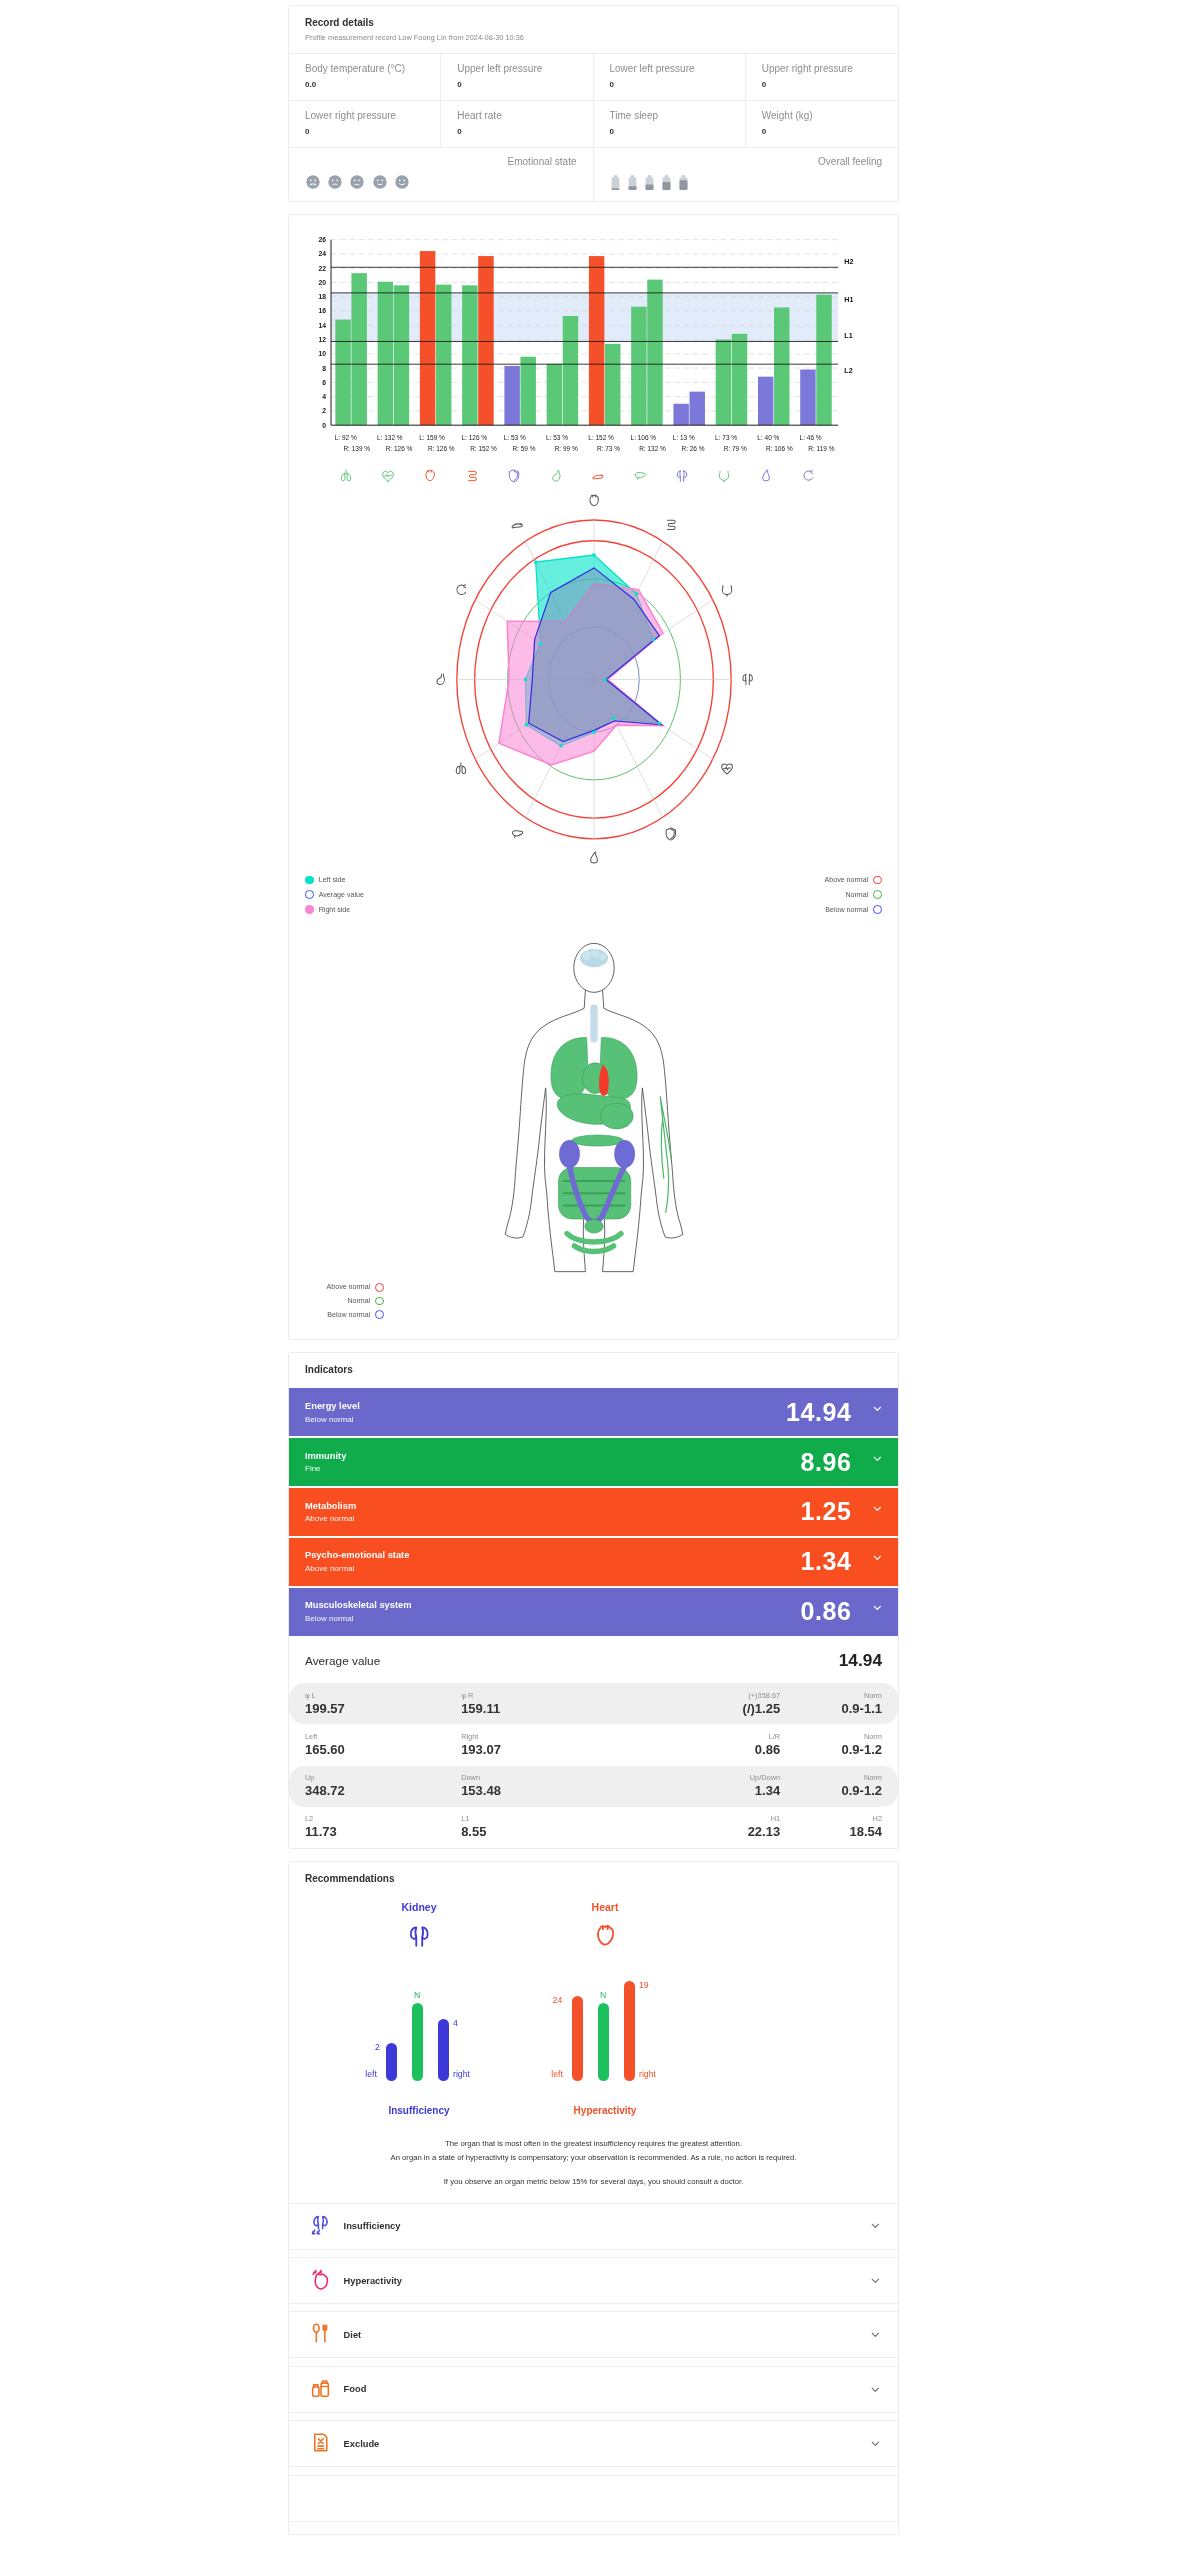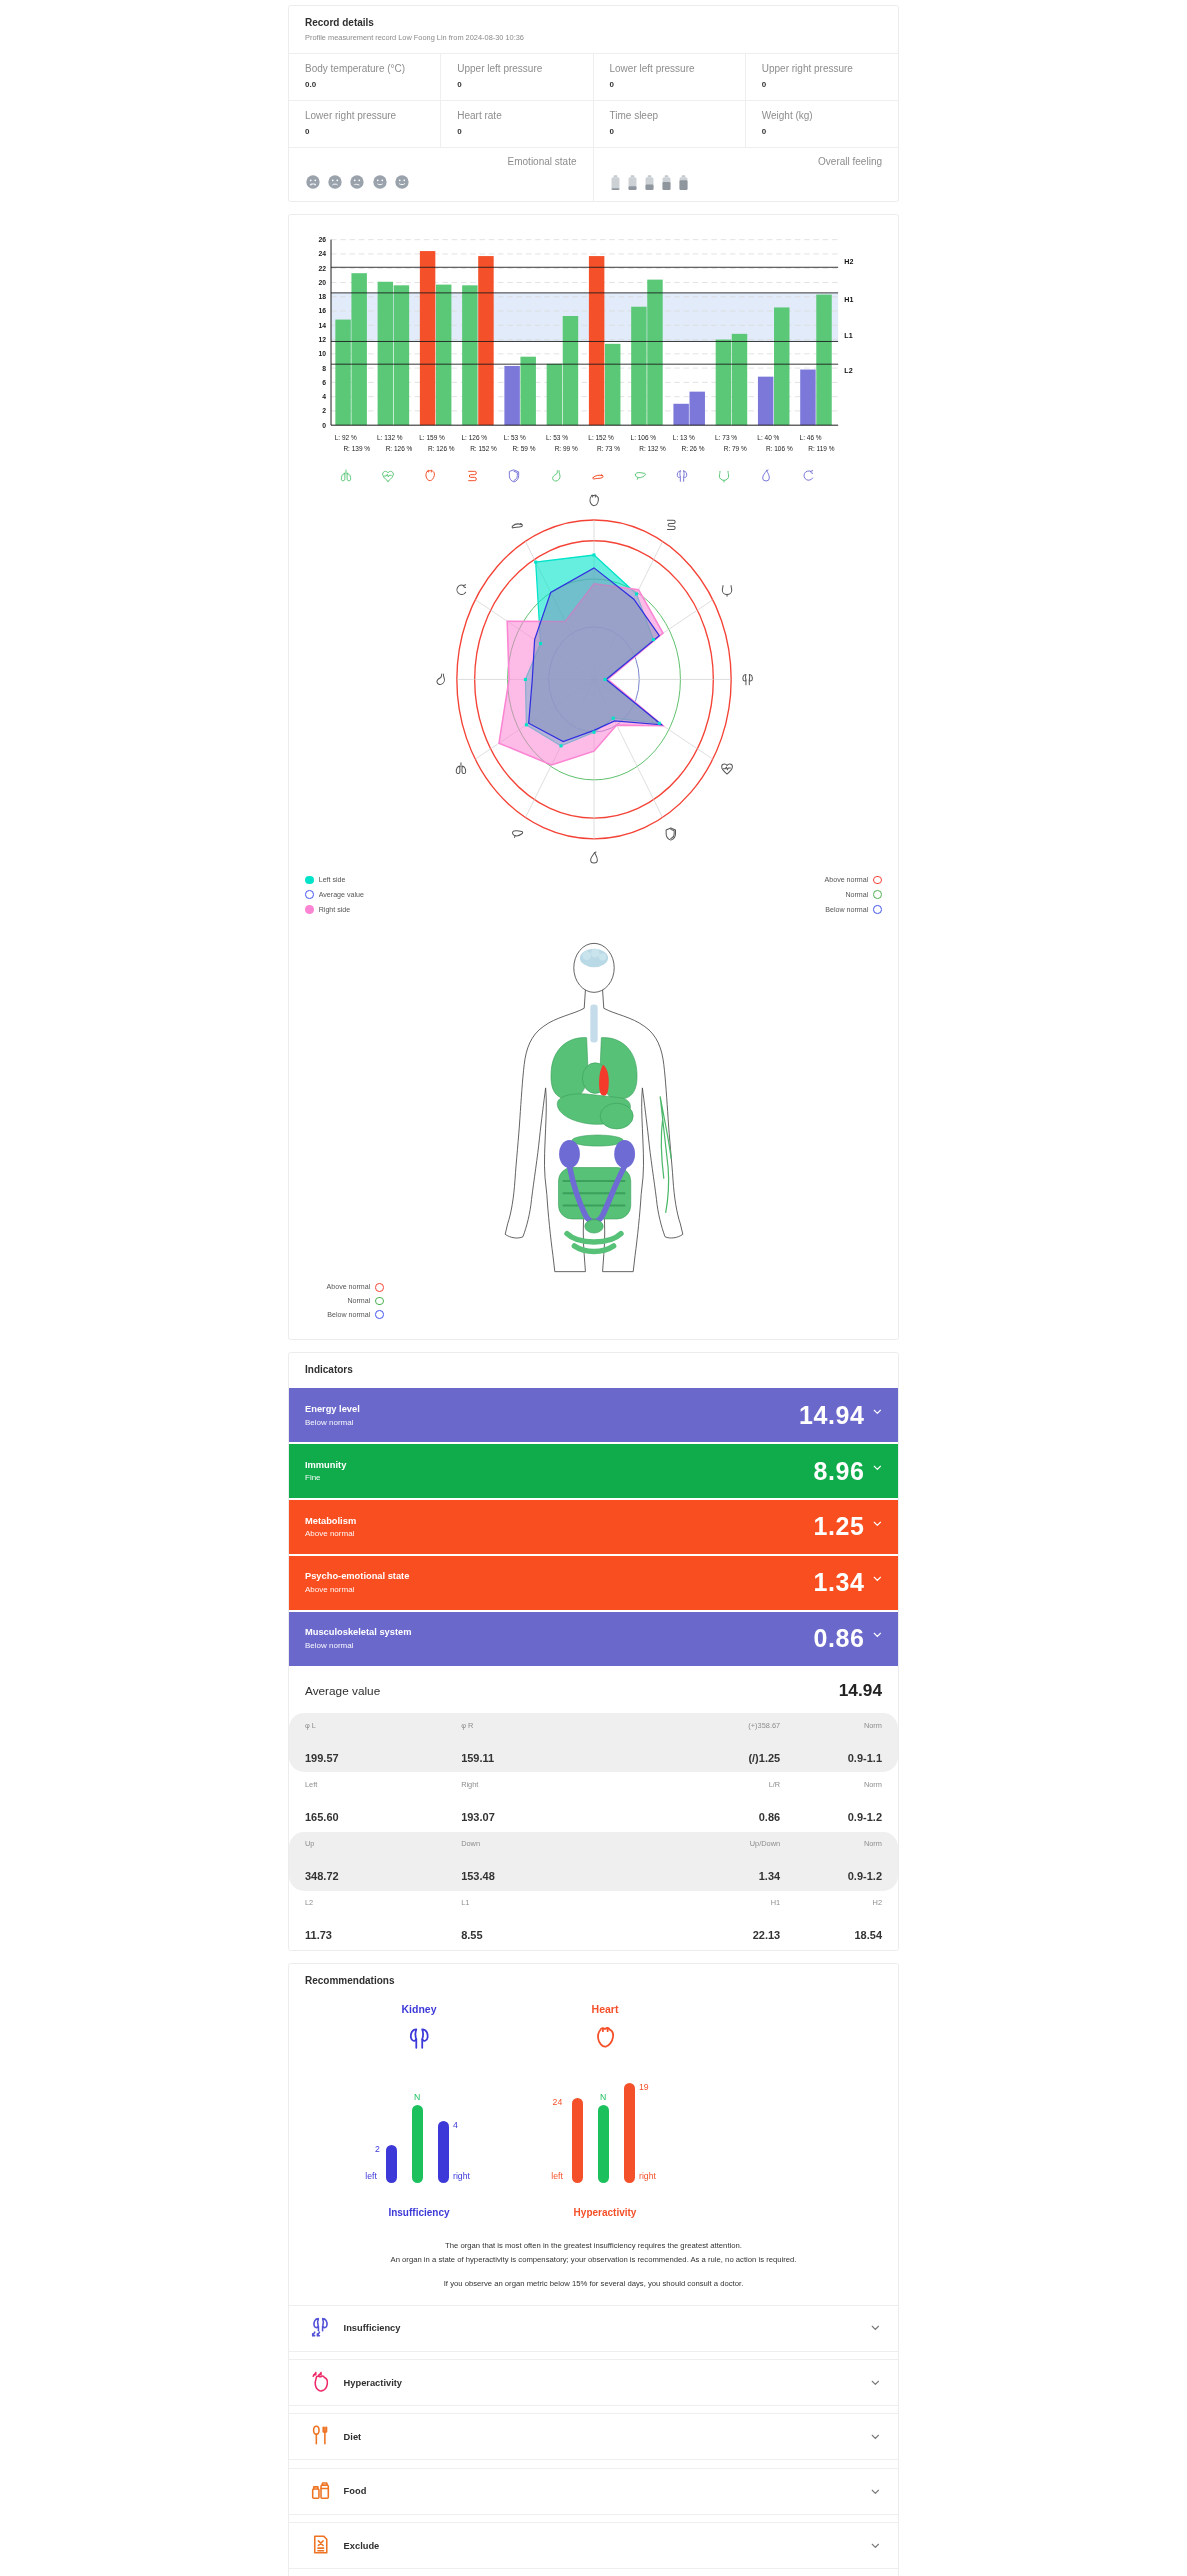--- a/index.html
+++ b/index.html
@@ -29,33 +29,33 @@
   .radar-wrap { display:flex; justify-content:center; padding:6.2px 0 0; }
   .legend-row { display:flex; justify-content:space-between; padding:5px 16px 16px; }
   .lg-item { display:flex; align-items:center; gap:5px; font-size:7.1px; color:#555; margin-bottom:6.2px; }
   .lg-right .lg-item { justify-content:flex-end; }
   .dot { width:8.7px; height:8.7px; border-radius:50%; display:inline-block; }
   .body-wrap { display:flex; justify-content:center; }
   .legend-bottom { padding:3.7px 16px 15px; }
   .legend-bottom .lg-item { justify-content:flex-end; width:79px; margin-bottom:5px; }
 
   
-  .ind-bar { display:flex; align-items:center; padding:0 16px; height:54px; margin:1.9px 0; color:#fff; }
+  .ind-bar { display:flex; align-items:center; padding:0 16px; height:48px; margin:1.9px 0; color:#fff;gap:13px; }
   .ind-left { flex:1; }
   .ind-name { font-size:9.3px; font-weight:bold; }
   .ind-status { font-size:8px; margin-top:3.7px; opacity:.95; }
   .ind-value { font-size:25px; font-weight:bold; letter-spacing:0.6px; }
   .ind-chev { margin-left:8.7px; margin-top:-8.7px; }
   .avg-row { display:flex; align-items:center; justify-content:space-between; padding:12.4px 16px; }
   .avg-label { font-size:11.8px; color:#2f2f2f; }
   .avg-value { font-size:17.3px; font-weight:bold; color:#222; }
   .mt-row { display:grid; grid-template-columns:1.15fr 1.35fr 1fr 0.75fr; padding:7.4px 16px 8.7px;border-radius:15px; }
   .mt-row.alt { background:#efefef; }
   .mt-cell .f-label { font-size:7.4px; }
-  .mt-cell .f-value { font-size:11px; margin-top:22px; }
+  .mt-cell .f-value { font-size:13px; margin-top:1px; }
   .mt-cell.r { text-align:right; }
 
   
   .rec-organs { display:flex; justify-content:flex-start; padding:6.2px 37px 0; }
   .organ-col { width:186px; display:flex; flex-direction:column; align-items:center; }
   .organ-title { font-size:10.5px; font-weight:bold; margin-bottom:8.7px; }
   .mini-chart { position:relative; width:142px; height:124px; margin-top:15px; }
   .mini-bar { position:absolute; width:10.5px; border-radius:5.6px; bottom:8.7px; }
   .mini-lab { position:absolute; font-size:8.7px; }
   .organ-caption { font-size:10px; font-weight:bold; margin-top:16px; }

